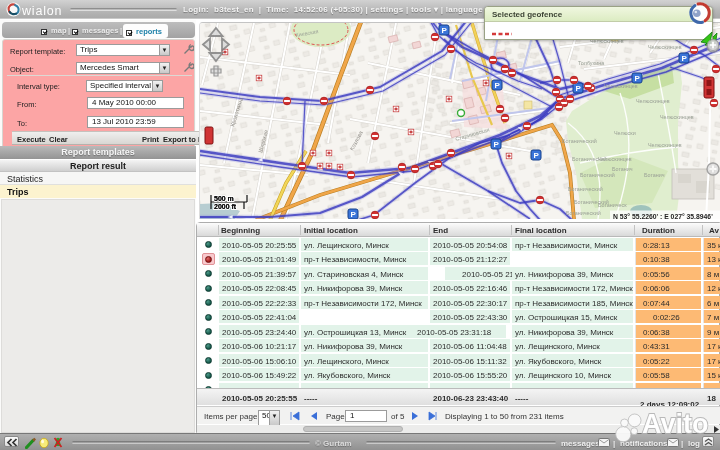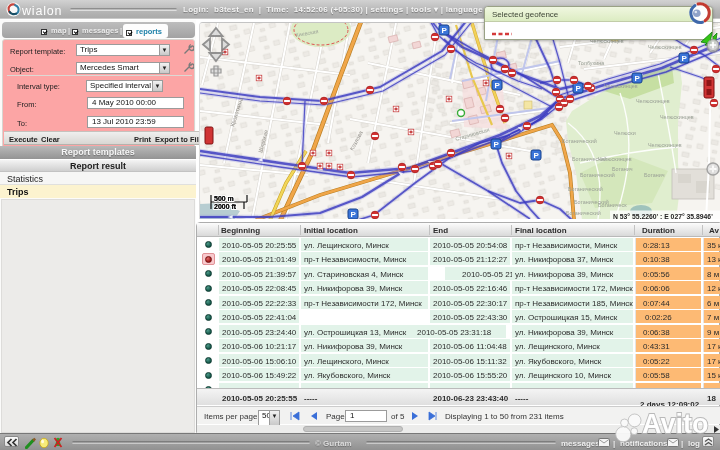--- a/index.html
+++ b/index.html
@@ -25,34 +25,34 @@
 #form{position:absolute;left:2px;top:19px;width:193px;height:110px;background:#fca5a5;
 border:1px solid #d8d5d0;border-radius:3px;font-size:7.5px;color:#222}
 .flabel{position:absolute;color:#222}
 .sel{position:absolute;background:#fff;border:1px solid #9b9b9b;font-size:8px;color:#111;
 line-height:10px;padding-left:3px;white-space:nowrap;overflow:hidden}
 .sel .db{position:absolute;right:0;top:0;bottom:0;width:10px;background:linear-gradient(#f2f2f2,#c9c9c9);
 border-left:1px solid #9b9b9b;text-align:center;font-size:6px;color:#222;line-height:10px}
 .inp{position:absolute;background:#fff;border:1px solid #9b9b9b;font-size:8px;color:#111;
 line-height:10px;padding-left:4px;white-space:nowrap}
 .wrench{position:absolute;width:11px;height:11px}
-#btnrow{position:absolute;left:4px;top:111px;width:196px;height:14px;
+#btnrow{position:absolute;left:12px;top:111px;width:196px;height:14px;
 background:linear-gradient(#efefee,#d9d7d3);border-top:1px solid #c5c2bd;border-bottom:1px solid #b5b2ad;
 font-size:7.5px;font-weight:bold;color:#222}
 #btnrow span{position:absolute;top:3px;white-space:nowrap}
 .bar1{position:absolute;left:0;width:196px;height:13px;text-align:center;
 font-size:9px;font-weight:bold;line-height:13px}
 
 #map{left:199px;top:22px;width:521px;height:197px;border-radius:4px 0 0 0;overflow:hidden;
 border-top:1px solid #c4c4c4;border-left:1px solid #dcdcdc}
 
 #geo{left:484px;top:6px;width:229px;height:34px;background:#fff;border:1px solid #9aa285;
 border-radius:4px 4px 0 0;box-shadow:0 1px 3px rgba(0,0,0,.3)}
 #geo .hd{height:15px;background:linear-gradient(#f0f7e0,#dcecc2);border-bottom:1px solid #c2cda8;
-border-radius:3px 3px 0 0;font-size:8px;font-weight:normal;color:#3d4435;padding:3px 0 4px 7px}
+border-radius:3px 3px 0 0;font-size:8px;font-weight:bold;color:#3d4435;padding:3px 0 4px 7px}
 
 #tbl{left:196px;top:222px;width:524px;height:211px;background:#fff;border:1px solid #adadad;
 border-radius:4px 0 0 0;font-size:8px;color:#2c2c2c}
 .hrow{position:absolute;left:0;top:0;width:524px;height:14px;
 background:linear-gradient(#fcfcfc,#d9d9d9);border-bottom:1px solid #b9b9b9;font-weight:bold}
 .hcell{position:absolute;top:3px}
 .trow{position:absolute;left:0;width:524px;height:14px}
 .tc{position:absolute;top:0;height:13px;background:#e2f3e9;padding-top:3px;overflow:hidden;white-space:nowrap}
 .tw{background:#fdba74;border-left:1px solid #e4e4e4}
 .dot{position:absolute;left:8px;top:3.5px;width:7px;height:7px;border-radius:50%;
@@ -585,21 +585,20 @@
         <div class="tc" style="left:315px;width:121px;padding-left:3px">пр-т Независимости, Минск</div>
         <div class="tc tw" style="left:438px;width:66px;padding-left:7px">0:28:13</div>
         <div class="tc tw" style="left:506px;width:18px;padding-left:3px">35 к</div>
       </div>
       <div class="trow" style="top:29px">
         <div style="position:absolute;left:5px;top:1px;width:13px;height:12px;background:#f9c9cd;border:1px solid #e09297;border-radius:2px"></div>
         <div class="dot" style="background:radial-gradient(circle at 35% 30%,#e06a6a,#9e1515 70%);border-color:#701010"></div>
         <div class="tc" style="left:22px;width:80px;padding-left:3px">2010-05-05 21:01:49</div>
         <div class="tc" style="left:104px;width:127px;padding-left:3px">пр-т Независимости, Минск</div>
         <div class="tc" style="left:233px;width:80px;padding-left:3px">2010-05-05 21:12:27</div>
-        <div class="tc" style="left:315px;width:121px;padding-left:3px">ул. Никифорова 37, Минск</div>
         <div class="tc tw" style="left:438px;width:66px;padding-left:7px">0:10:38</div>
         <div class="tc tw" style="left:506px;width:18px;padding-left:3px">13 к</div>
       </div>
       <div class="trow" style="top:43.5px">
         <div class="dot"></div>
         <div class="tc" style="left:22px;width:80px;padding-left:3px">2010-05-05 21:39:57</div>
         <div class="tc" style="left:104px;width:127px;padding-left:3px">ул. Стариновская 4, Минск</div>
         <div class="tc" style="left:248px;width:100px;padding-left:17px">2010-05-05 21:45:53</div>
         <div class="tc" style="left:315px;width:121px;padding-left:3px">ул. Никифорова 39, Минск</div>
         <div class="tc tw" style="left:438px;width:66px;padding-left:7px">0:05:56</div>
@@ -621,21 +620,21 @@
         <div class="tc" style="left:233px;width:80px;padding-left:3px">2010-05-05 22:30:17</div>
         <div class="tc" style="left:315px;width:121px;padding-left:3px">пр-т Независимости 185, Минск</div>
         <div class="tc tw" style="left:438px;width:66px;padding-left:7px">0:07:44</div>
         <div class="tc tw" style="left:506px;width:18px;padding-left:3px">6 м</div>
       </div>
       <div class="trow" style="top:87px">
         <div class="dot"></div>
         <div class="tc" style="left:22px;width:80px;padding-left:3px">2010-05-05 22:41:04</div>
         <div class="tc" style="left:233px;width:80px;padding-left:3px">2010-05-05 22:43:30</div>
         <div class="tc" style="left:315px;width:121px;padding-left:3px">ул. Острошицкая 15, Минск</div>
-        <div class="tc tw" style="left:438px;width:66px;padding-left:9px">0:02:26</div>
+        <div class="tc tw" style="left:438px;width:66px;padding-left:17px">0:02:26</div>
         <div class="tc tw" style="left:506px;width:18px;padding-left:3px">7 м</div>
       </div>
       <div class="trow" style="top:101.5px">
         <div class="dot"></div>
         <div class="tc" style="left:22px;width:80px;padding-left:3px">2010-05-05 23:24:40</div>
         <div class="tc" style="left:104px;width:127px;padding-left:3px">ул. Острошицкая 13, Минск</div>
         <div class="tc" style="left:217px;width:92px;padding-left:3px">2010-05-05 23:31:18</div>
         <div class="tc" style="left:315px;width:121px;padding-left:3px">ул. Никифорова 39, Минск</div>
         <div class="tc tw" style="left:438px;width:66px;padding-left:7px">0:06:38</div>
         <div class="tc tw" style="left:506px;width:18px;padding-left:3px">9 м</div>

